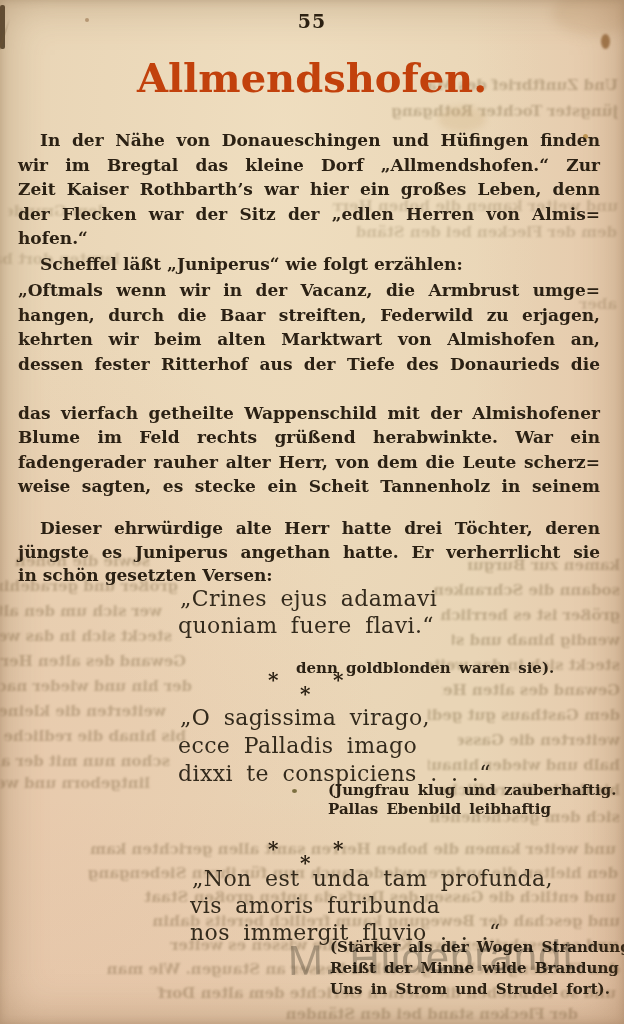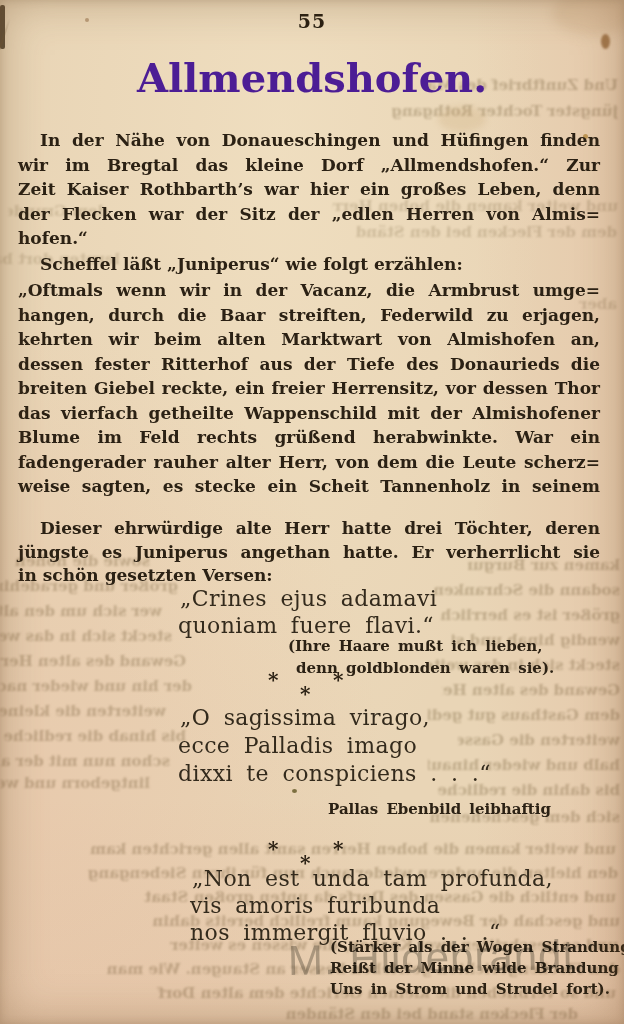--- a/index.html
+++ b/index.html
@@ -26,21 +26,21 @@
     transform:scaleX(-1);
     filter:blur(1.1px);
     opacity:.42;
     mix-blend-mode:multiply;
   }
 
   
   .pnum{position:absolute;left:0;top:10px;width:624px;text-align:center;
     font-size:19px;font-weight:bold;letter-spacing:1px;color:#261d10;z-index:3;}
   .title{position:absolute;left:0;top:54px;width:624px;text-align:center;
-    font-size:40px;font-weight:bold;color:#4c1d95;z-index:3;}
+    font-size:40px;font-weight:bold;color:#c2410c;z-index:3;}
   .line{position:absolute;left:18px;width:582px;font-size:17px;font-weight:bold;
     color:#2b2114;z-index:3;line-height:24px;}
   .just{text-align:justify;text-align-last:justify;}
   .raw{white-space:nowrap;}
   .ind{text-indent:22px;}
   .latin{position:absolute;z-index:3;font-size:22px;font-weight:400;color:#332a1c;
     white-space:nowrap;word-spacing:6px;letter-spacing:.4px;}
   .trans{position:absolute;z-index:3;font-size:15px;font-weight:bold;color:#2b2114;
     white-space:nowrap;word-spacing:3px;}
   .star{position:absolute;z-index:3;font-size:20px;font-weight:bold;color:#2b2114;}
@@ -131,42 +131,41 @@
   <div class="line just" style="top:177px;">Zeit Kaiser Rothbarth’s war hier ein großes Leben, denn</div>
   <div class="line just" style="top:202px;">der Flecken war der Sitz der „edlen Herren von Almis=</div>
   <div class="line raw" style="top:226px;">hofen.“</div>
 
   <div class="line raw ind" style="top:252px;">Scheffel läßt „Juniperus“ wie folgt erzählen:</div>
 
   <div class="line just" style="top:278px;">„Oftmals wenn wir in der Vacanz, die Armbrust umge=</div>
   <div class="line just" style="top:303px;">hangen, durch die Baar streiften, Federwild zu erjagen,</div>
   <div class="line just" style="top:327px;">kehrten wir beim alten Marktwart von Almishofen an,</div>
   <div class="line just" style="top:352px;">dessen fester Ritterhof aus der Tiefe des Donaurieds die</div>
-  <div class="line just" style="top:376px;">breiten Giebel reckte, ein freier Herrensitz, vor dessen Thor</div>
   <div class="line just" style="top:401px;">das vierfach getheilte Wappenschild mit der Almishofener</div>
   <div class="line just" style="top:425px;">Blume im Feld rechts grüßend herabwinkte. War ein</div>
   <div class="line just" style="top:474px;">weise sagten, es stecke ein Scheit Tannenholz in seinem</div>
   <div class="line just" style="top:450px;">fadengerader rauher alter Herr, von dem die Leute scherz=</div>
 
   <div class="line just ind" style="top:516px;">Dieser ehrwürdige alte Herr hatte drei Töchter, deren</div>
   <div class="line just" style="top:540px;">jüngste es Juniperus angethan hatte. Er verherrlicht sie</div>
   <div class="line raw" style="top:563px;">in schön gesetzten Versen:</div>
 
   <div class="latin" style="left:180px;top:586px;">„Crines ejus adamavi</div>
   <div class="latin" style="left:178px;top:613px;">quoniam fuere flavi.“</div>
-  <div class="trans" style="left:288px;top:637px;">(Ihre Haare mußt ich lieben,</div>
   <div class="trans" style="left:296px;top:659px;">denn goldblonden waren sie).</div>
 
   <div class="star" style="left:268px;top:668px;">*</div>
   <div class="star" style="left:333px;top:668px;">*</div>
   <div class="star" style="left:300px;top:682px;">*</div>
 
   <div class="latin" style="left:180px;top:705px;">„O sagissima virago,</div>
   <div class="latin" style="left:178px;top:761px;">dixxi te conspiciens . . .“</div>
   <div class="latin" style="left:178px;top:733px;">ecce Palladis imago</div>
+  <div class="trans" style="left:328px;top:781px;">(Jungfrau klug und zauberhaftig.</div>
   <div class="trans" style="left:328px;top:800px;">Pallas Ebenbild leibhaftig</div>
 
   <div class="star" style="left:268px;top:837px;">*</div>
   <div class="star" style="left:333px;top:837px;">*</div>
   <div class="star" style="left:300px;top:851px;">*</div>
 
   <div class="latin" style="left:190px;top:893px;">vis amoris furibunda</div>
   <div class="latin" style="left:192px;top:866px;">„Non est unda tam profunda,</div>
   <div class="latin" style="left:190px;top:920px;">nos immergit fluvio . . .“</div>
   <div class="trans" style="left:330px;top:938px;">(Stärker als der Wogen Strandung</div>

